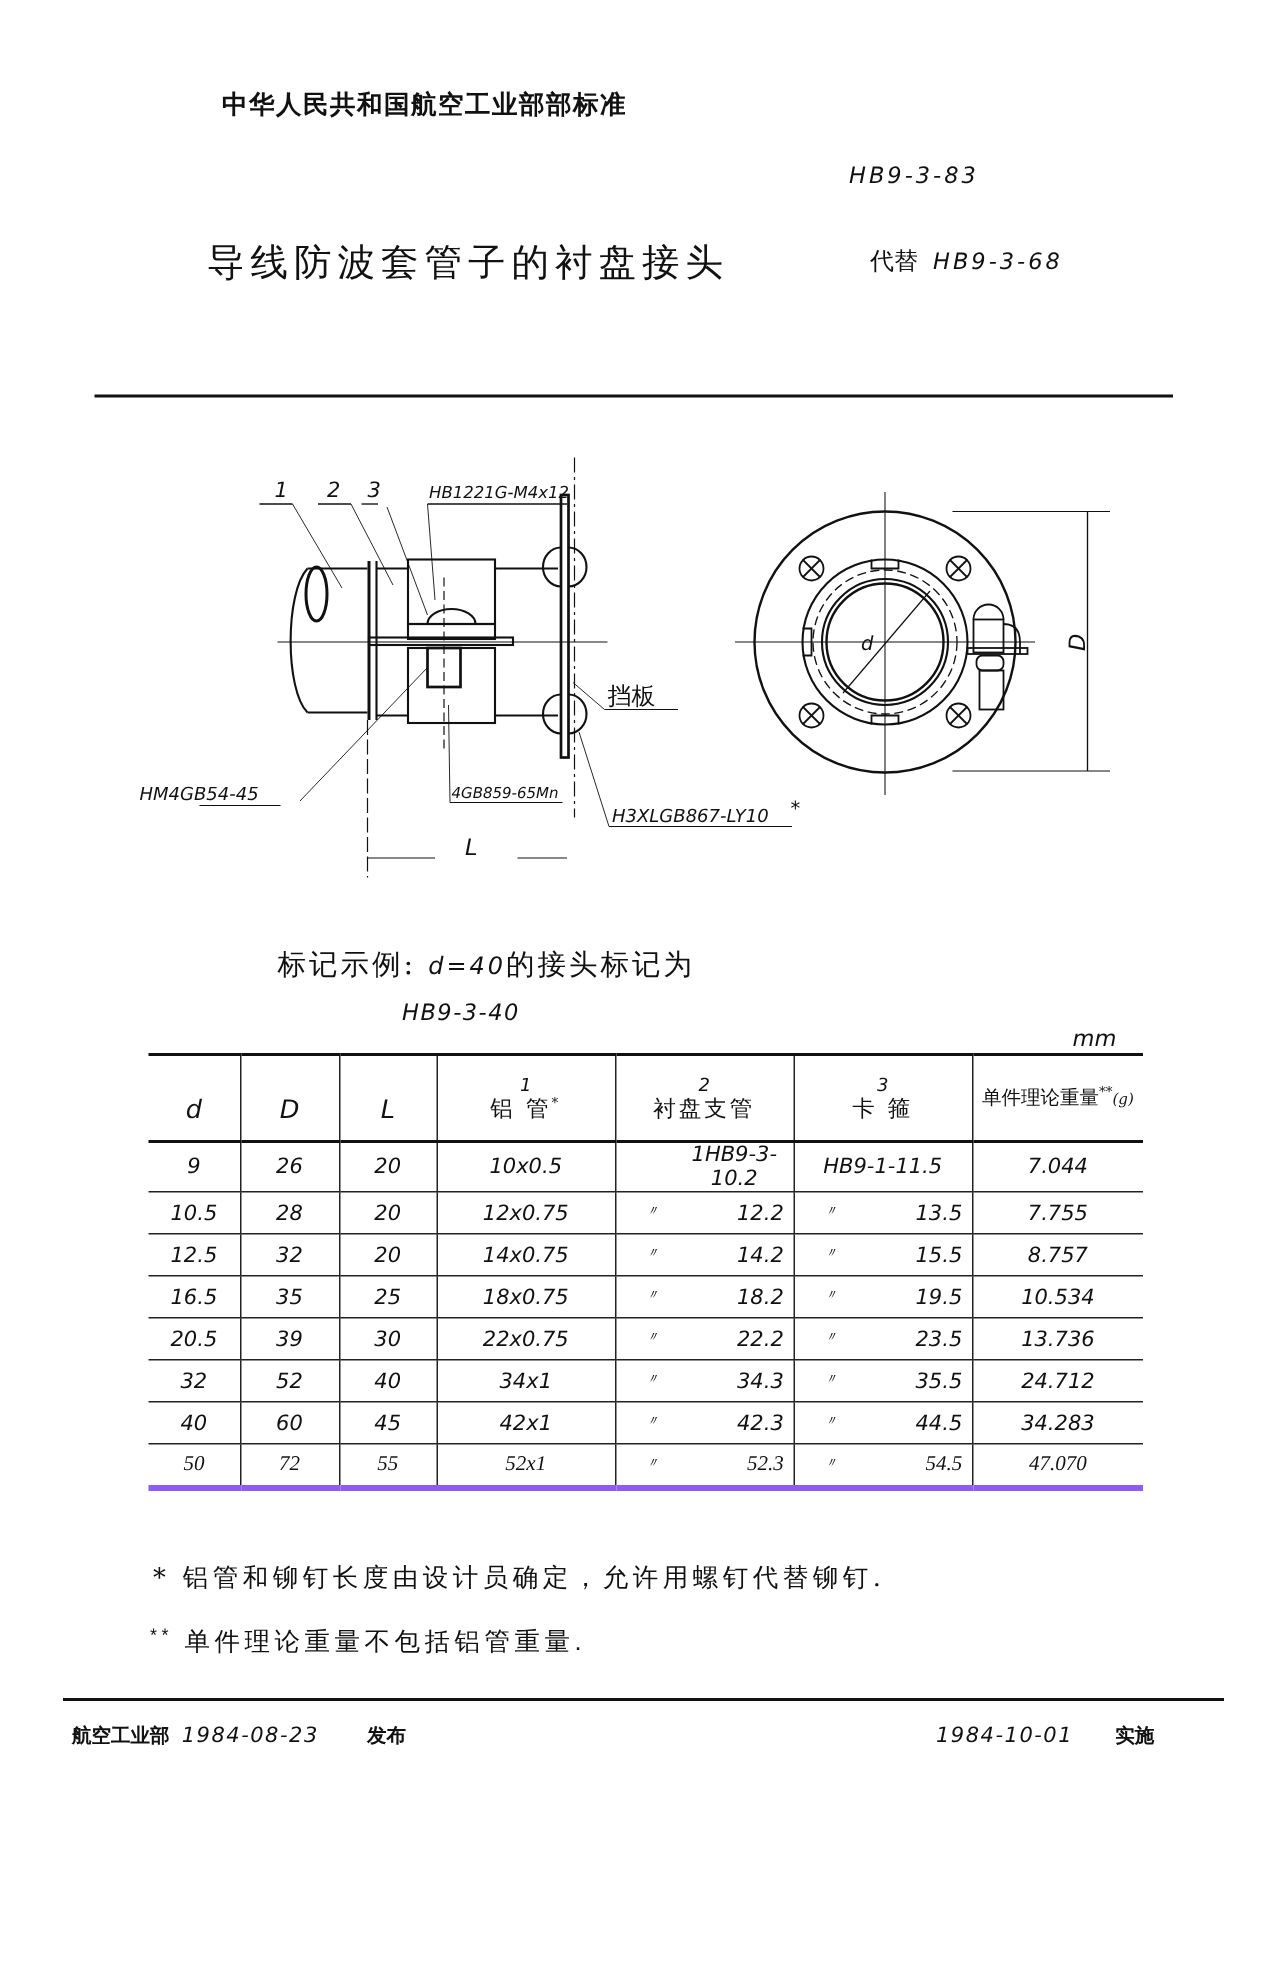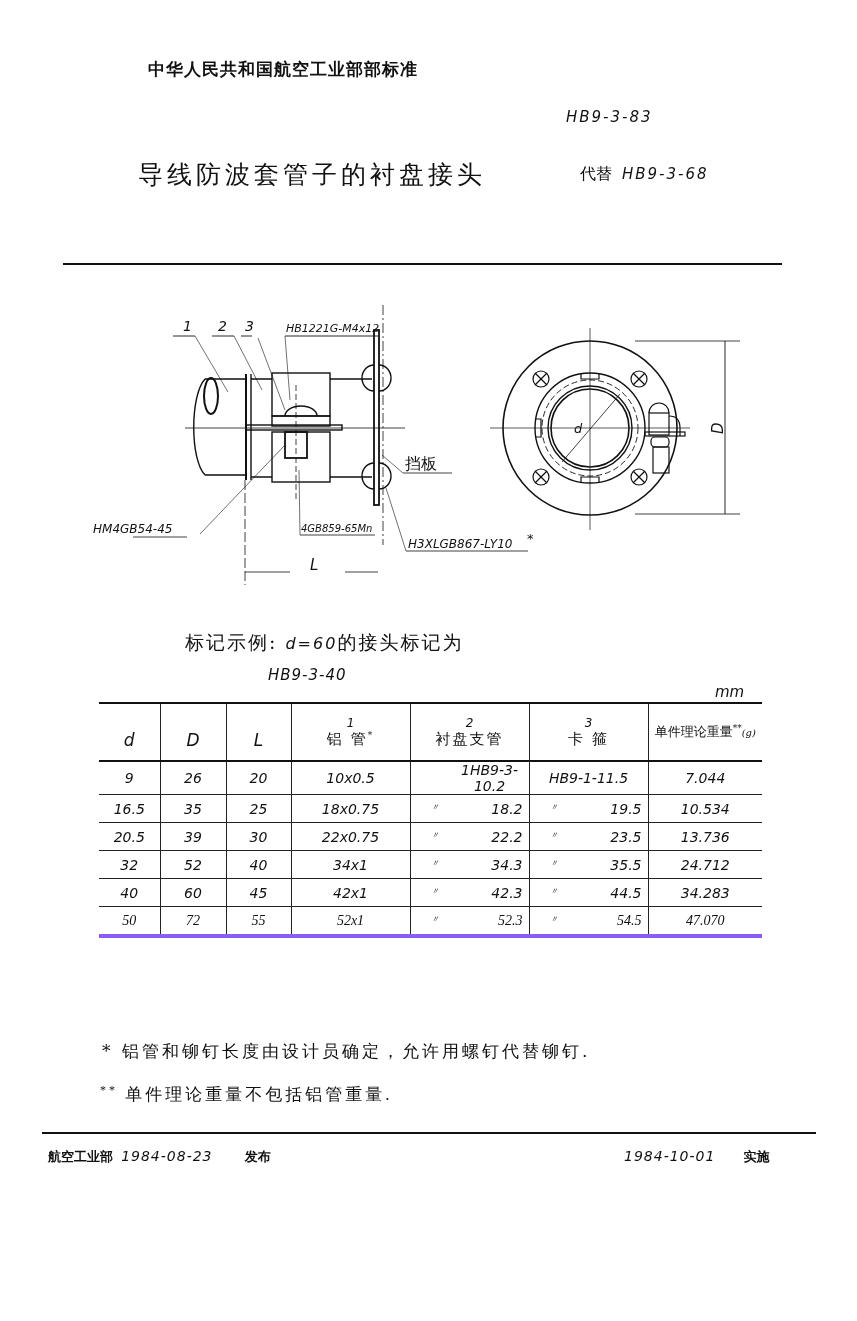--- a/index.html
+++ b/index.html
@@ -30,21 +30,21 @@
     table.spec th:last-child, table.spec td:last-child { border-right: none; }
     .hd-sym { font-size: 17px; font-style: italic; display: block; padding-top: 16px; }
     .hd-num { display: block; font-size: 12px; font-style: italic; line-height: 14px; }
     .hd-cn { display: block; font-style: normal; font-size: 15px; font-family: "DejaVu Serif", serif; letter-spacing: 2px; }
     .hd-weight { font-style: normal; font-size: 13px; font-family: "DejaVu Serif", serif; }
     .hd-weight sup { font-size: 9px; }
     .ditto { display: inline-block; width: 38px; text-align: left; font-size: 9px; padding-left: 10px; }
     .cell-split { display: flex; justify-content: space-between; padding: 0 6px 0 10px; }
 
     .note1 { left: 102px; top: 1040px; font-size: 17px; font-family: "DejaVu Serif", serif; letter-spacing: 3px; }
-    .note2 { left: 100px; top: 1083px; font-size: 17px; font-family: Liberation Serif, serif; letter-spacing: 3px; }
+    .note2 { left: 100px; top: 1083px; font-size: 17px; font-family: Liberation Sans, sans-serif; letter-spacing: 3px; }
     .hr-bottom { left: 42px; top: 1132px; width: 774px; height: 2px; background: #111; }
     .footer-left { left: 48px; top: 1148px; font-size: 13px; }
     .footer-left b, .footer-right b { font-weight: bold; }
     .footer-left .date, .footer-right .date { font-style: italic; font-size: 14px; letter-spacing: 1px; margin: 0 4px; }
     .footer-right { left: 620px; top: 1148px; font-size: 13px; }
     .footer-right .date { margin-right: 24px; }
   </style>
 </head>
 <body>
 
@@ -164,21 +164,21 @@
 
     <line x1="635" y1="341" x2="740" y2="341" stroke-width="0.8"></line>
     <line x1="635" y1="514" x2="740" y2="514" stroke-width="0.8"></line>
     <line x1="725" y1="341" x2="725" y2="514" stroke-width="0.9"></line>
     <text x="712" y="433" font-size="15" font-style="italic" fill="#111" stroke="none" transform="rotate(-90 718 428)">D</text>
   </g>
 </svg>
 
 <div class="abs example-line">
   <span>标记示例:</span>
-  <span class="italic">d=60</span><span>的接头标记为</span>
+  <span class="italic">d=40</span><span>的接头标记为</span>
 </div>
 <div class="abs example-code">HB9-3-40</div>
 <div class="abs unit">mm</div>
 
 <table class="spec">
   <colgroup>
     <col style="width:61px">
       <col style="width:66px">
       <col style="width:65px">
     <col style="width:119px">
@@ -226,21 +226,59 @@
           </div>
         </td>
     <td>
           <div class="cell-split" style="justify-content: center; padding: 0px;">
             <span>HB9-1-11.5</span>
           </div>
         </td>
     <td>7.044</td>
   </tr>
 
-
+  <tr class="row">
+    <td>10.5</td>
+    <td>28</td>
+    <td>20</td>
+    <td>12x0.75</td>
+    <td>
+          <div class="cell-split">
+            <span class="ditto">〃</span>
+            <span>12.2</span>
+          </div>
+        </td>
+    <td>
+          <div class="cell-split">
+            <span class="ditto">〃</span>
+            <span>13.5</span>
+          </div>
+        </td>
+    <td>7.755</td>
+  </tr>
+
+  <tr class="row">
+    <td>12.5</td>
+    <td>32</td>
+    <td>20</td>
+    <td>14x0.75</td>
+    <td>
+          <div class="cell-split">
+            <span class="ditto">〃</span>
+            <span>14.2</span>
+          </div>
+        </td>
+    <td>
+          <div class="cell-split">
+            <span class="ditto">〃</span>
+            <span>15.5</span>
+          </div>
+        </td>
+    <td>8.757</td>
+  </tr>
 
   <tr class="row">
     <td>16.5</td>
     <td>35</td>
     <td>25</td>
     <td>18x0.75</td>
     <td>
           <div class="cell-split">
             <span class="ditto">〃</span>
             <span>18.2</span>

